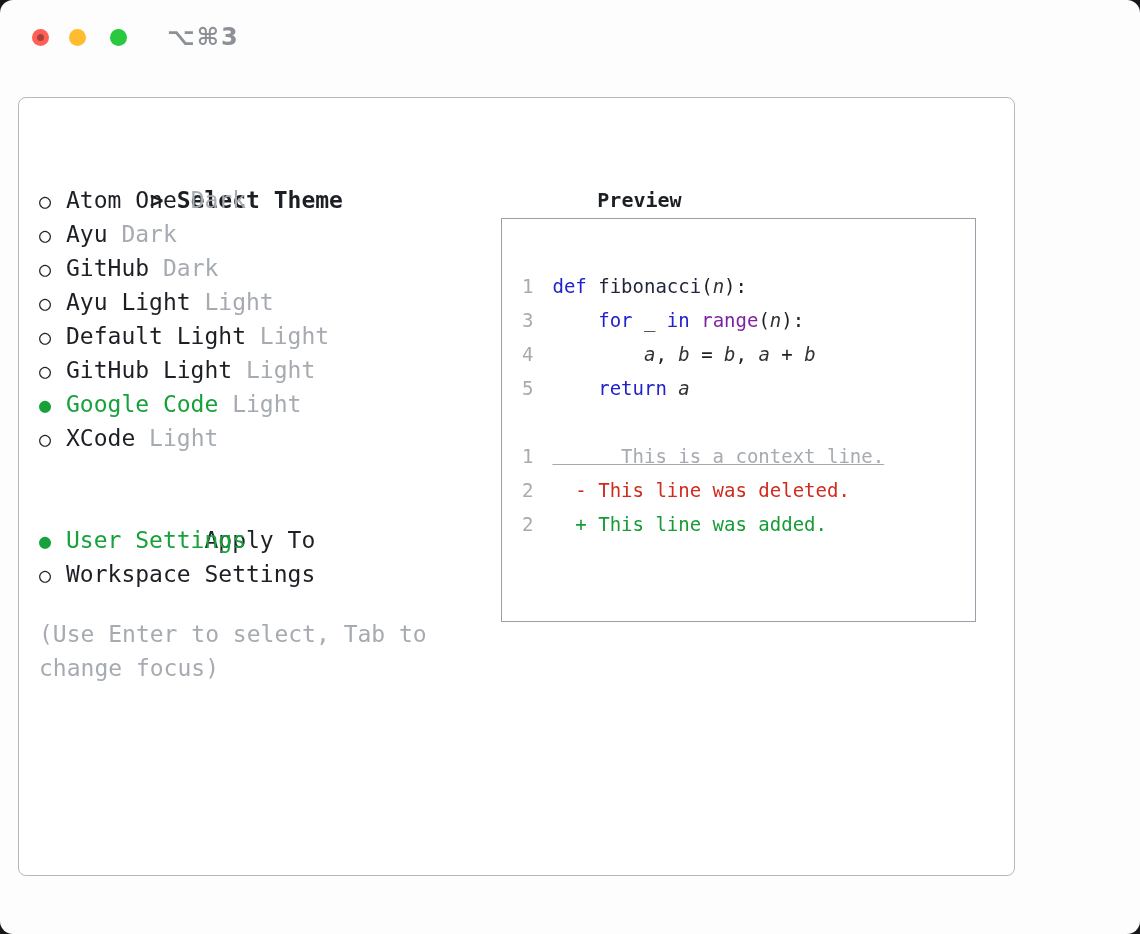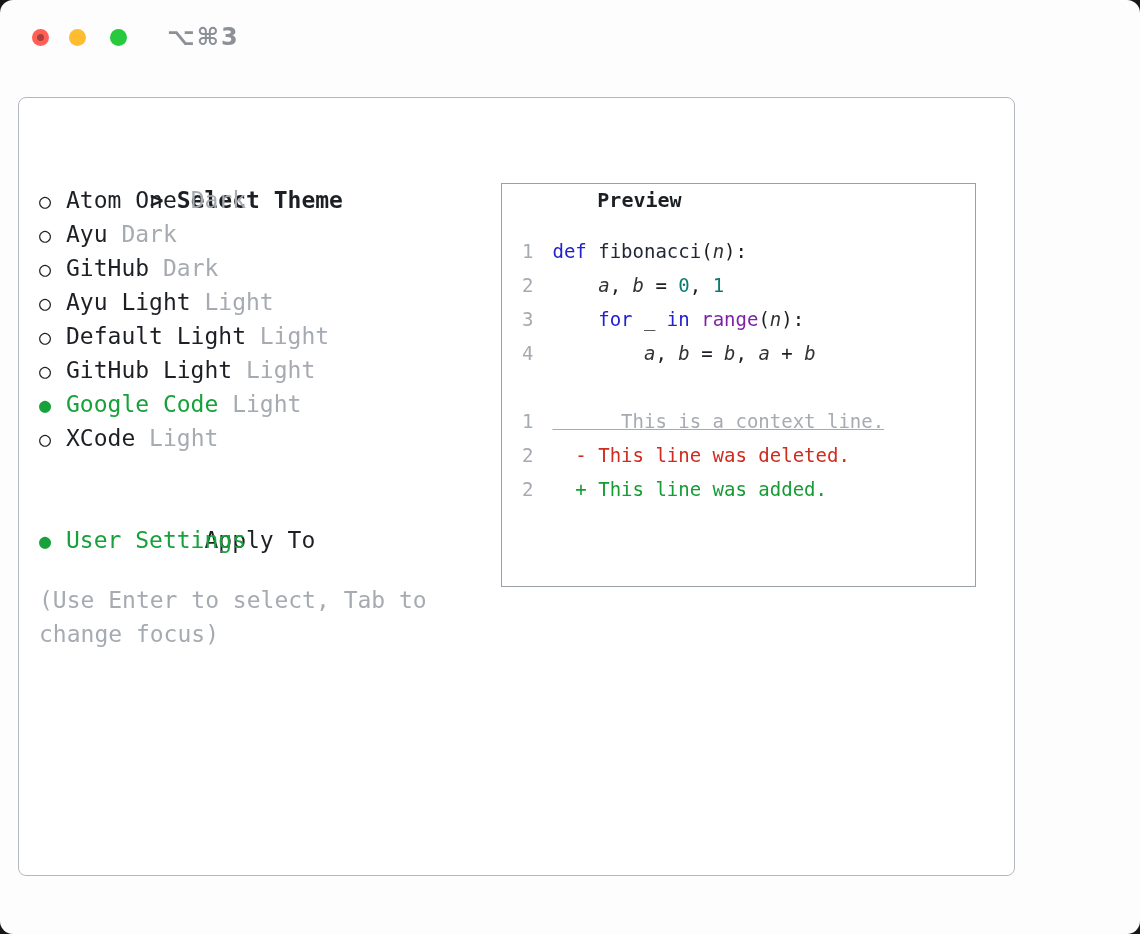--- a/index.html
+++ b/index.html
@@ -49,21 +49,21 @@
   .apply-section { margin-top:34px; }
   .apply-title { margin-left:27px; }
   .hint {
     margin-top:26px; width:400px;
     line-height:34px; color:var(--muted); white-space:normal;
   }
   
   .right-col { position:absolute; left:482px; top:51px; color:var(--text); }
   .preview-title-row { line-height:34px; height:34px; font-size:20px; }
   .preview-box {
-    margin-top:0; width:475px; height:404px;
+    margin-top:35px; width:475px; height:404px;
     border:1.5px solid var(--border-inner);
     background:#ffffff;
     padding:50px 16px 16px 20px;
     overflow:hidden;
   }
   .cline { line-height:34px; height:34px; font-size:19px; white-space:pre; }
   .ln { display:inline-block; width:1ch; margin-right:19px; color:var(--muted); text-align:right; }
   .src { color:var(--text); }
   .tok-kw  { color:var(--keyword); }
   .tok-fn  { color:var(--function); }
@@ -105,36 +105,37 @@
           <div class="row theme-option selected"><span class="marker">●</span><span class="name">Google Code</span><span class="variant"> Light</span></div>
           <div class="row theme-option"><span class="marker">○</span><span class="name">XCode</span><span class="variant"> Light</span></div>
         </div>
 
       <div class="apply-section">
         <div class="row">
           <span class="apply-title">Apply To</span>
         </div>
         <div id="apply-list">
             <div class="row apply-option selected"><span class="marker">●</span><span class="name">User Settings</span></div>
+            <div class="row apply-option"><span class="marker">○</span><span class="name">Workspace Settings</span></div>
           </div>
       </div>
 
       <div class="hint">(Use Enter to select, Tab to change focus)</div>
     </div>
 
     <div class="right-col">
       <div class="row preview-title-row">
         <span class="title">Preview</span>
       </div>
       <div class="preview-box">
         <div id="code-lines">
             <div class="cline"><span class="ln">1</span><span class="src"><span class="tok-kw">def</span><span class="tok-pl"> </span><span class="tok-fn">fibonacci</span><span class="tok-pl">(</span><span class="tok-var">n</span><span class="tok-pl">):</span></span></div>
-            <div class="cline"><span class="ln">2</span><span class="src"><span class="tok-pl">    </span><span class="tok-var">a</span><span class="tok-pl">, </span><span class="tok-var">b</span><span class="tok-pl"> = </span><span class="tok-num">0</span><span class="tok-pl">, </span><span class="tok-num">1</span></span></div>
             <div class="cline"><span class="ln">3</span><span class="src"><span class="tok-pl">    </span><span class="tok-kw">for</span><span class="tok-pl"> _ </span><span class="tok-kw">in</span><span class="tok-pl"> </span><span class="tok-typ">range</span><span class="tok-pl">(</span><span class="tok-var">n</span><span class="tok-pl">):</span></span></div>
             <div class="cline"><span class="ln">4</span><span class="src"><span class="tok-pl">        </span><span class="tok-var">a</span><span class="tok-pl">, </span><span class="tok-var">b</span><span class="tok-pl"> = </span><span class="tok-var">b</span><span class="tok-pl">, </span><span class="tok-var">a</span><span class="tok-pl"> + </span><span class="tok-var">b</span></span></div>
+            <div class="cline"><span class="ln">5</span><span class="src"><span class="tok-pl">    </span><span class="tok-kw">return</span><span class="tok-pl"> </span><span class="tok-var">a</span></span></div>
           </div>
         <div id="diff-lines" class="diff-block">
             <div class="cline diff-context"><span class="ln">1</span><span class="src">      This is a context line.</span></div>
             <div class="cline diff-deleted"><span class="ln">2</span><span class="src">  - This line was deleted.</span></div>
             <div class="cline diff-added"><span class="ln">2</span><span class="src">  + This line was added.</span></div>
           </div>
       </div>
     </div>
 
   </div>

